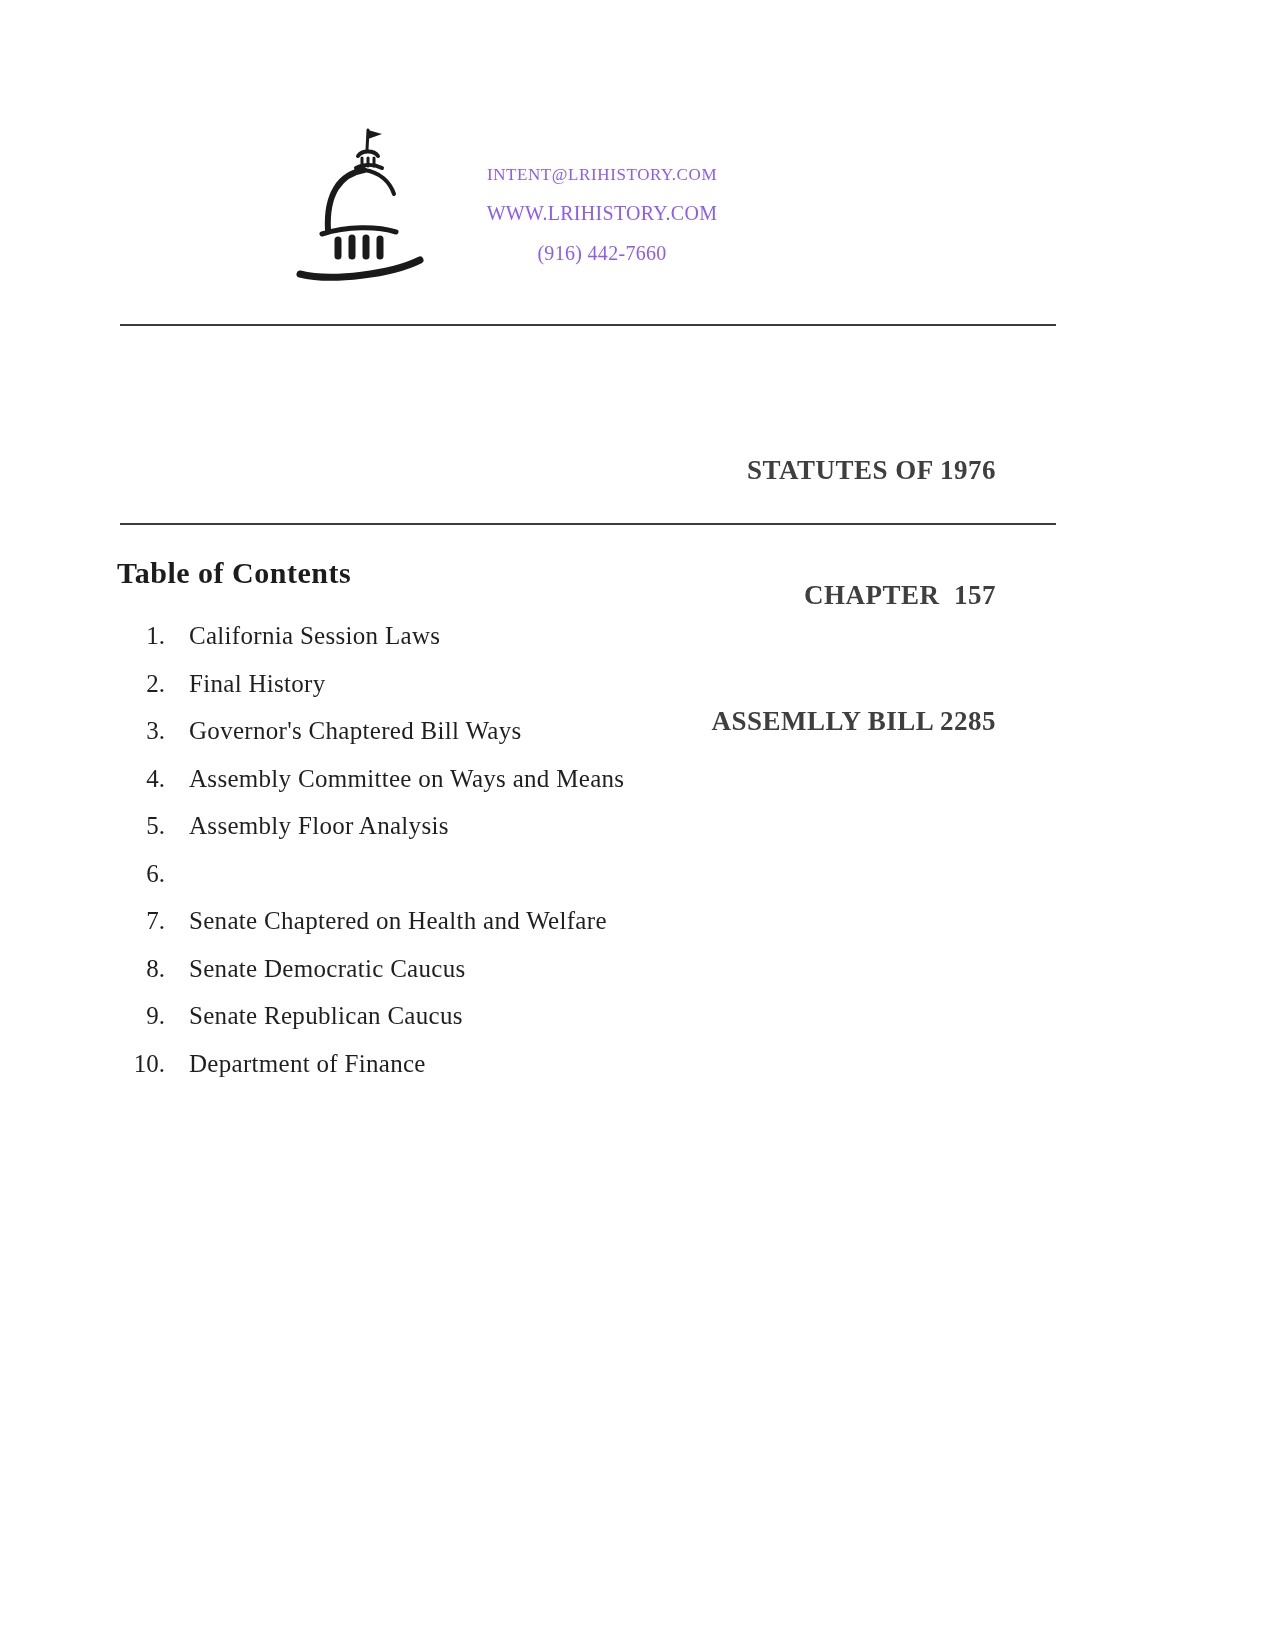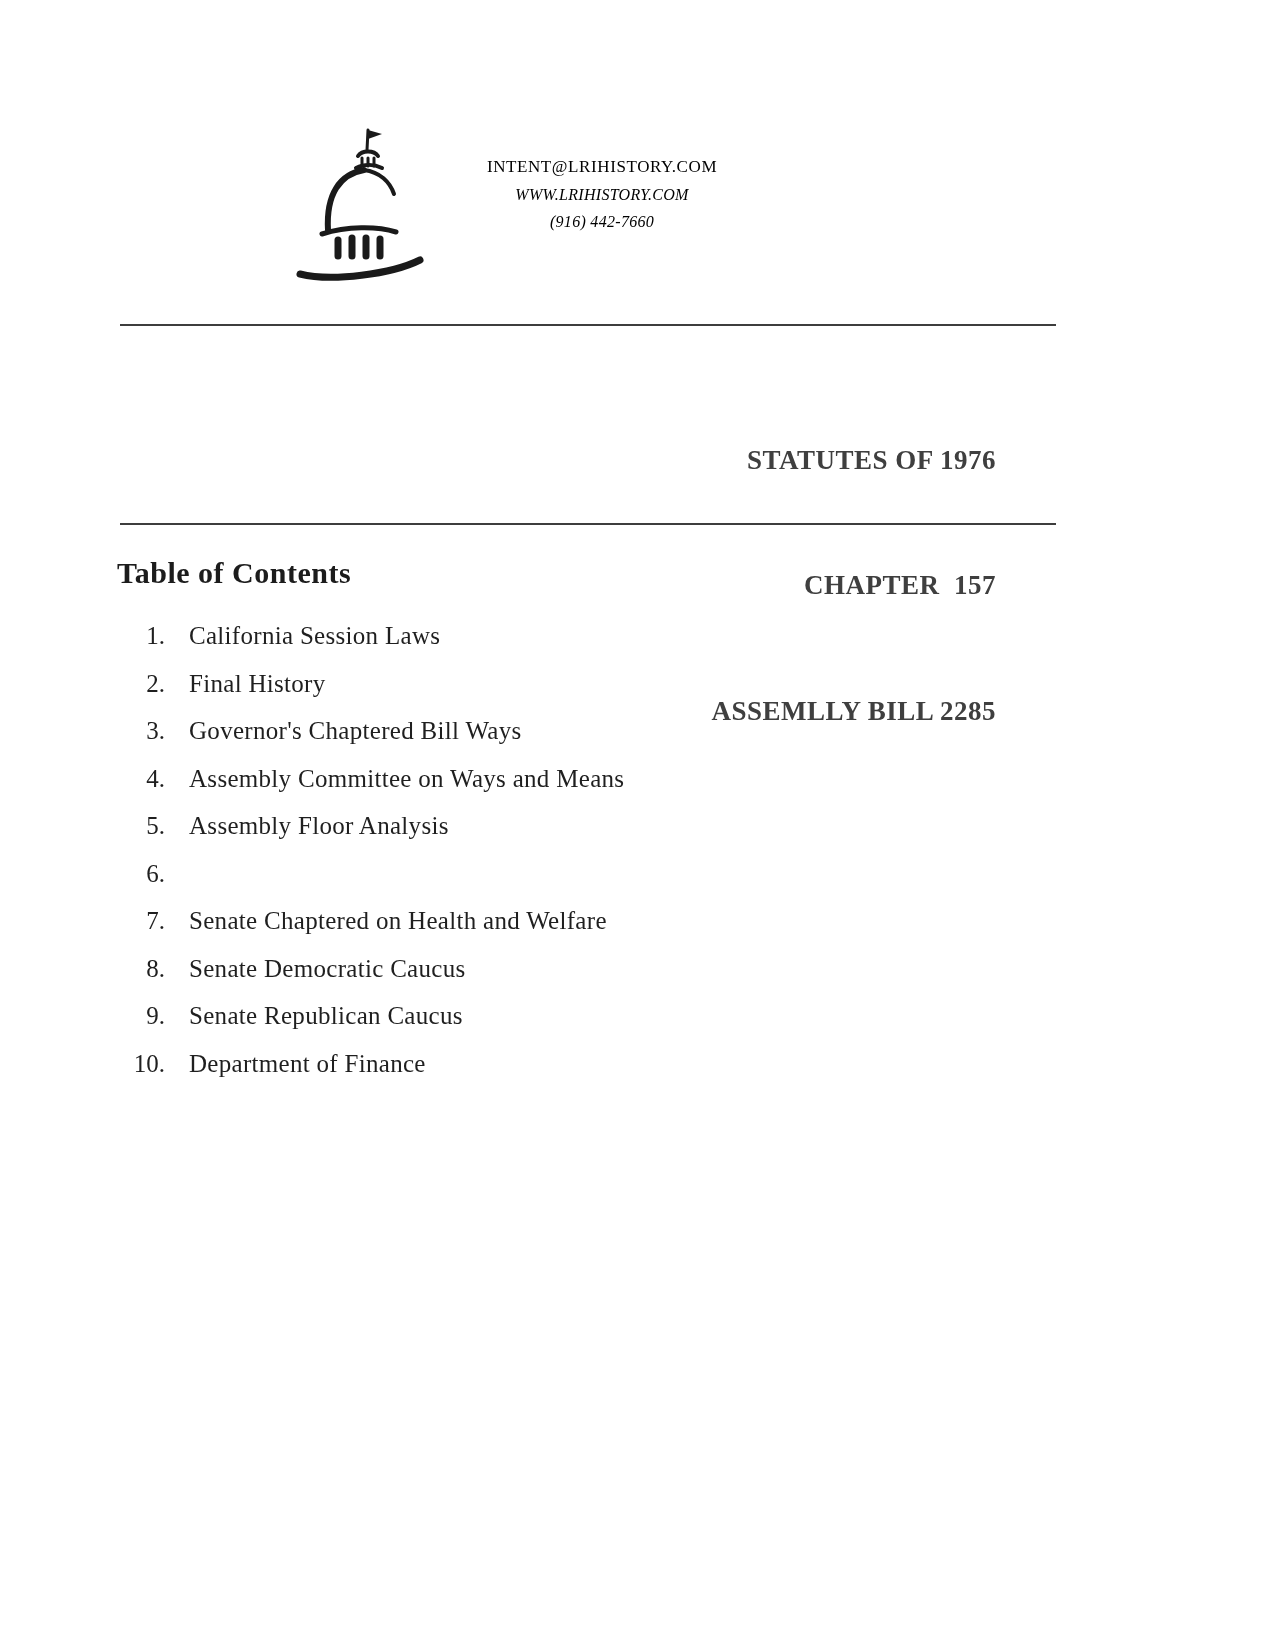--- a/index.html
+++ b/index.html
@@ -32,44 +32,43 @@
   }
   .company-name {
     font-size: 31px;
     letter-spacing: 1px;
     color: #2b2b2b;
     white-space: nowrap;
   }
   .contact-line {
     font-size: 17px;
     letter-spacing: 0.6px;
-    color: #000000;
-    margin-top: 9px;
+    color: #8b5cf6;
+    margin-top: 17px;
     white-space: nowrap;
   }
   .contact-line.small {
-    font-size: 16px;
+    font-size: 20px;
     letter-spacing: 0.3px;
-    font-style: italic;
   }
 
   .rule {
     position: absolute;
     left: 120px;
     width: 936px;
     height: 0;
     border-top: 2px solid #3d3d3d;
   }
   .rule-1 { top: 324px; }
   .rule-2 { top: 523px; }
 
   
   .title-block {
     position: absolute;
-    top: 356px;
+    top: 366px;
     right: 280px;
     text-align: right;
     font-weight: bold;
     color: #3f3f3f;
     font-size: 27px;
     line-height: 1.55;
     letter-spacing: 0.5px;
     white-space: pre;
   }
 

